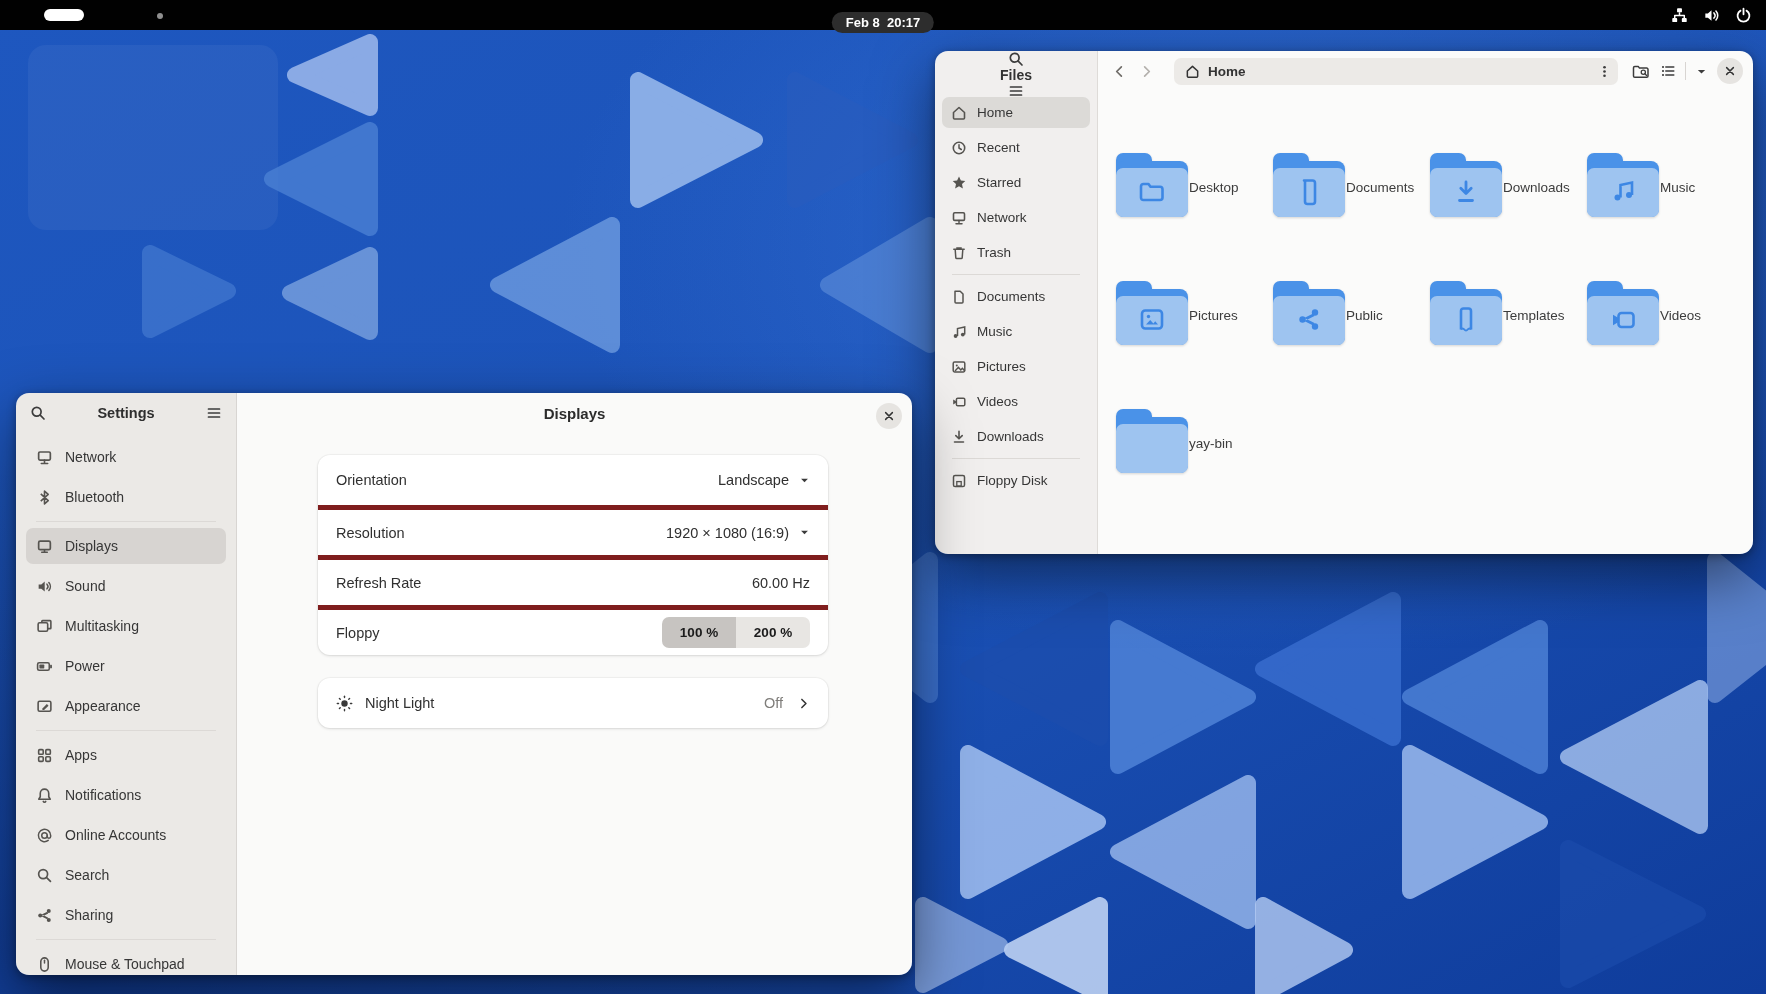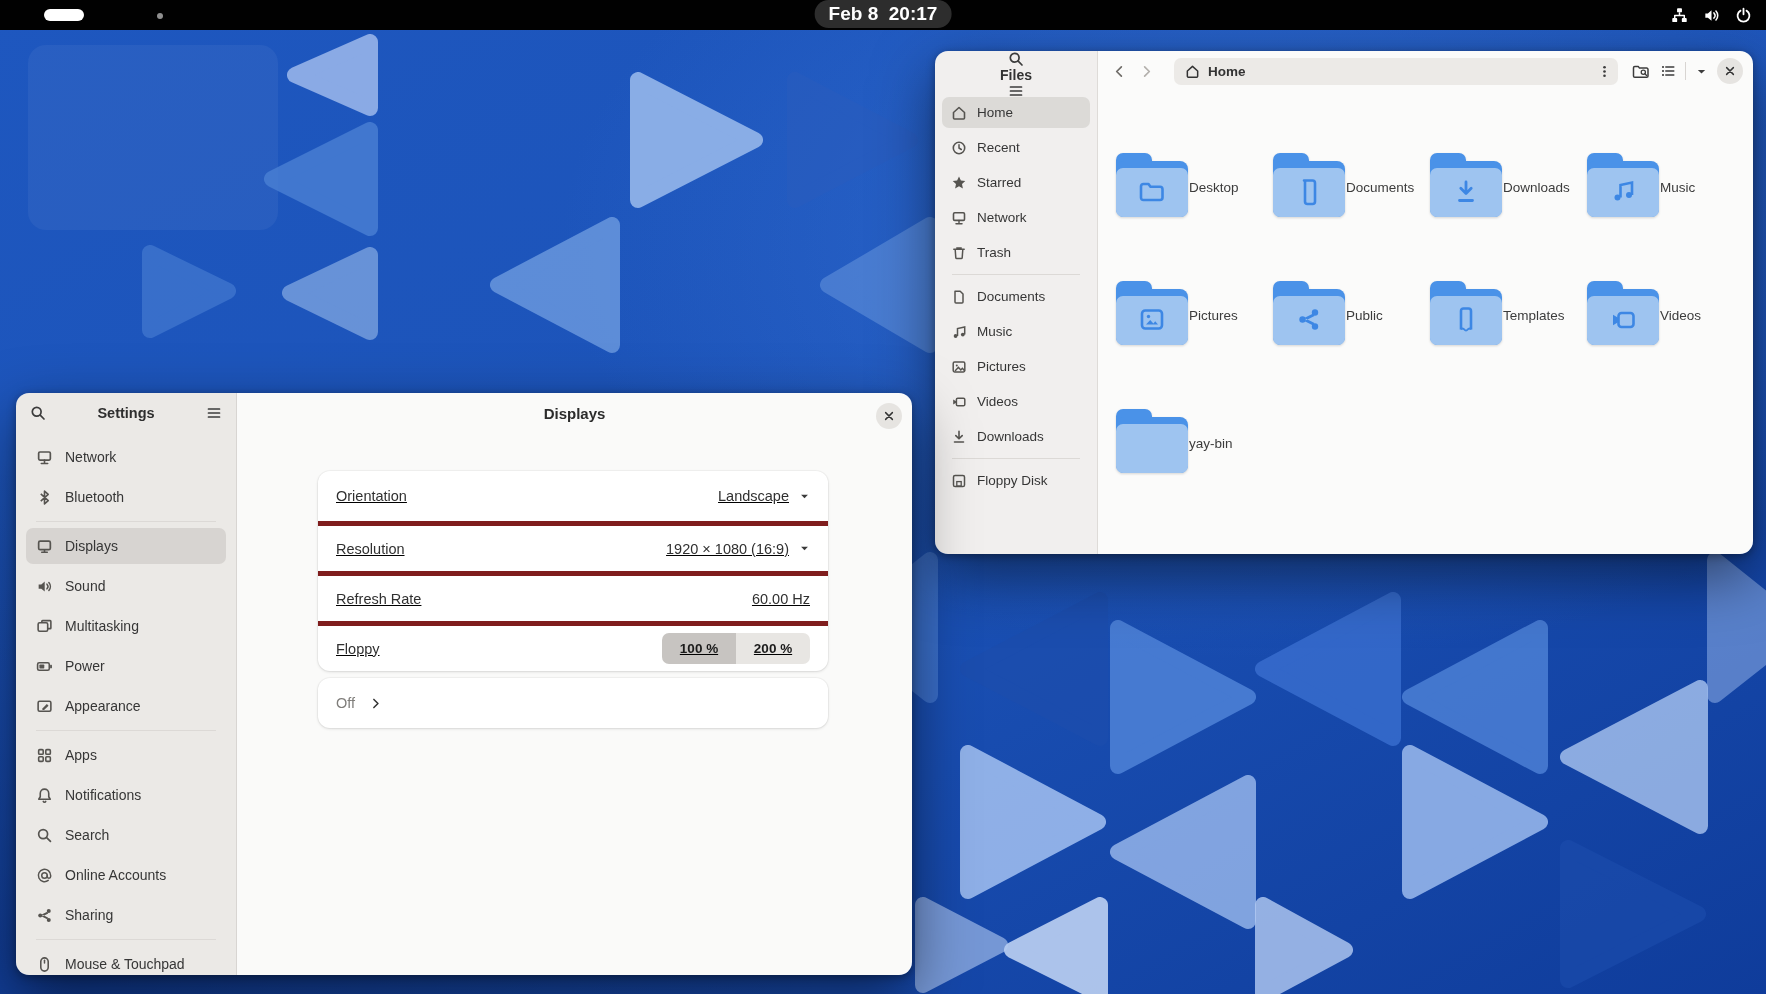--- a/index.html
+++ b/index.html
@@ -5,22 +5,22 @@
   * { box-sizing: border-box; margin: 0; padding: 0; }
   html,body { width:1766px; height:994px; overflow:hidden; background:#000; }
   body { font-family:"Liberation Sans","DejaVu Sans",sans-serif; -webkit-font-smoothing:antialiased; }
   .screen { position:relative; width:1766px; height:994px; overflow:hidden; }
   .wallpaper { position:absolute; inset:0; }
 
   
   .topbar { position:absolute; top:0; left:0; right:0; height:30px; background:#010101; z-index:50; }
   .ws-pill { position:absolute; left:44px; top:9px; width:40px; height:12px; border-radius:7px; background:#ffffff; }
   .ws-dot  { position:absolute; left:157px; top:13px; width:6px; height:6px; border-radius:50%; background:#8f8f8f; }
-  .clock { position:absolute; left:50%; top:0; transform:translateX(-50%); background:#2d2d2d; color:#ffffff;
-           font-size:19px; font-weight:bold; padding:3px 14px; border-radius:999px; white-space:pre; }
+  .clock { position:absolute; left:50%; top:12px; transform:translateX(-50%); background:#2d2d2d; color:#ffffff;
+           font-size:13px; font-weight:bold; padding:3px 14px; border-radius:999px; white-space:pre; }
   .tray { position:absolute; right:14px; top:0; height:30px; display:flex; align-items:center; gap:15px; color:#fff; }
   .tray svg { display:block; }
 
   
   .window { position:absolute; display:flex; border-radius:13px; overflow:hidden;
             box-shadow:0 22px 60px rgba(0,0,0,.5), 0 2px 8px rgba(0,0,0,.35); z-index:20; }
 
   
   .files-window { left:935px; top:51px; width:818px; height:503px; }
   .f-sidebar { width:163px; background:#f1efee; border-right:1px solid #dedbd8; display:flex; flex-direction:column; }
@@ -61,21 +61,21 @@
   .s-items .sbitem { height:36px; font-size:14px; gap:12px; padding:0 10px; }
   .s-items .sbitem.selected { background:#d7d4d1; }
 
   .s-main { flex:1; background:#fafaf9; position:relative; }
   .s-header { height:46px; position:relative; }
   .s-header .title { position:absolute; left:0; right:0; top:12px; text-align:center; font-weight:bold; font-size:15px; color:#2c2c2c; }
   .s-header .closebtn { position:absolute; right:10px; top:10px; }
 
   .card { position:absolute; left:81px; width:510px; background:#ffffff; border-radius:12px;
           box-shadow:0 1px 3px rgba(0,0,0,.12), 0 0 0 1px rgba(0,0,0,.03); overflow:hidden; }
-  .card1 { top:78px;text-decoration:underline; }
+  .card1 { top:62px; }
   .card2 { top:285px; }
   .prow { height:50px; display:flex; align-items:center; padding:0 18px; border-top:5px solid #7f1d1d; }
   .prow:first-child { border-top:none; }
   .prow .plabel { font-size:14.5px; color:#303030; flex:1; display:flex; align-items:center; gap:12px; }
   .prow .pvalue { font-size:14.5px; color:#303030; display:flex; align-items:center; gap:10px; }
   .caret { color:#3a3a3a; display:flex; }
   .seg { display:flex; border-radius:7px; overflow:hidden; }
   .segbtn { width:74px; height:31px; display:flex; align-items:center; justify-content:center;
             font-size:13.5px; font-weight:bold; color:#1b1b1b; background:#e8e6e3; cursor:pointer; }
   .segbtn.selected { background:#c7c4c1; }
@@ -555,34 +555,34 @@
               <svg width="17" height="17" viewBox="0 0 16 16">
                 <path d="M8 2a4 4 0 0 1 4 4v3.2l1.4 2.3H2.6L4 9.2V6a4 4 0 0 1 4-4z" fill="none" stroke="currentColor" stroke-width="1.5" stroke-linejoin="round"></path>
                 <path d="M6.8 13.5a1.3 1.3 0 0 0 2.4 0" fill="none" stroke="currentColor" stroke-width="1.4" stroke-linecap="round"></path>
               </svg>
             </span>
           <span>Notifications</span>
         </div>
         <div class="sbitem">
           <span class="sbicon">
               <svg width="17" height="17" viewBox="0 0 16 16">
+                <circle cx="8" cy="8" r="2.6" fill="none" stroke="currentColor" stroke-width="1.4"></circle>
+                <path d="M10.6 8v1a1.6 1.6 0 0 0 3.2 0V8a5.8 5.8 0 1 0-2.3 4.6" fill="none" stroke="currentColor" stroke-width="1.4" stroke-linecap="round"></path>
+              </svg>
+            </span>
+          <span>Online Accounts</span>
+        </div>
+        <div class="sbitem">
+          <span class="sbicon">
+              <svg width="17" height="17" viewBox="0 0 16 16">
                 <circle cx="6.7" cy="6.7" r="4.2" fill="none" stroke="currentColor" stroke-width="1.6"></circle>
                 <line x1="10" y1="10" x2="13.6" y2="13.6" stroke="currentColor" stroke-width="1.6" stroke-linecap="round"></line>
               </svg>
             </span>
           <span>Search</span>
-        </div>
-        <div class="sbitem">
-          <span class="sbicon">
-              <svg width="17" height="17" viewBox="0 0 16 16">
-                <circle cx="8" cy="8" r="2.6" fill="none" stroke="currentColor" stroke-width="1.4"></circle>
-                <path d="M10.6 8v1a1.6 1.6 0 0 0 3.2 0V8a5.8 5.8 0 1 0-2.3 4.6" fill="none" stroke="currentColor" stroke-width="1.4" stroke-linecap="round"></path>
-              </svg>
-            </span>
-          <span>Online Accounts</span>
         </div>
         <div class="sbitem">
           <span class="sbicon">
               <svg width="17" height="17" viewBox="0 0 16 16" fill="currentColor">
                 <circle cx="12" cy="3.8" r="1.9"></circle>
                 <circle cx="4" cy="8" r="1.9"></circle>
                 <circle cx="12" cy="12.2" r="1.9"></circle>
                 <path d="M5.4 7.1l5.2-2.7.9 1.6-5.2 2.7zM5.4 8.9l5.2 2.7.9-1.6-5.2-2.7z"></path>
               </svg>
             </span>
@@ -642,20 +642,38 @@
           <span class="plabel">Floppy</span>
           <span class="seg">
             <span class="segbtn selected">100 %</span>
             <span class="segbtn">200 %</span>
           </span>
         </div>
       </div>
 
       <div class="card card2">
         <div class="prow">
+          <span class="plabel">
+            <span class="nl-icon">
+              <svg width="17" height="17" viewBox="0 0 16 16">
+                  <circle cx="8" cy="8" r="3" fill="currentColor"></circle>
+                  <g stroke="currentColor" stroke-width="1.3" stroke-linecap="round">
+                    <line x1="8" y1="1.2" x2="8" y2="2.4"></line>
+                    <line x1="8" y1="13.6" x2="8" y2="14.8"></line>
+                    <line x1="1.2" y1="8" x2="2.4" y2="8"></line>
+                    <line x1="13.6" y1="8" x2="14.8" y2="8"></line>
+                    <line x1="3.2" y1="3.2" x2="4" y2="4"></line>
+                    <line x1="12" y1="12" x2="12.8" y2="12.8"></line>
+                    <line x1="3.2" y1="12.8" x2="4" y2="12"></line>
+                    <line x1="12" y1="4" x2="12.8" y2="3.2"></line>
+                  </g>
+                </svg>
+            </span>
+            <span>Night Light</span>
+          </span>
           <span class="pvalue">
             <span class="nl-value">Off</span>
             <span class="nl-chev">
                 <svg width="13" height="13" viewBox="0 0 16 16">
                   <path d="M6 3l5 5-5 5" fill="none" stroke="currentColor" stroke-width="1.9" stroke-linecap="round" stroke-linejoin="round"></path>
                 </svg>
               </span>
           </span>
         </div>
       </div>

